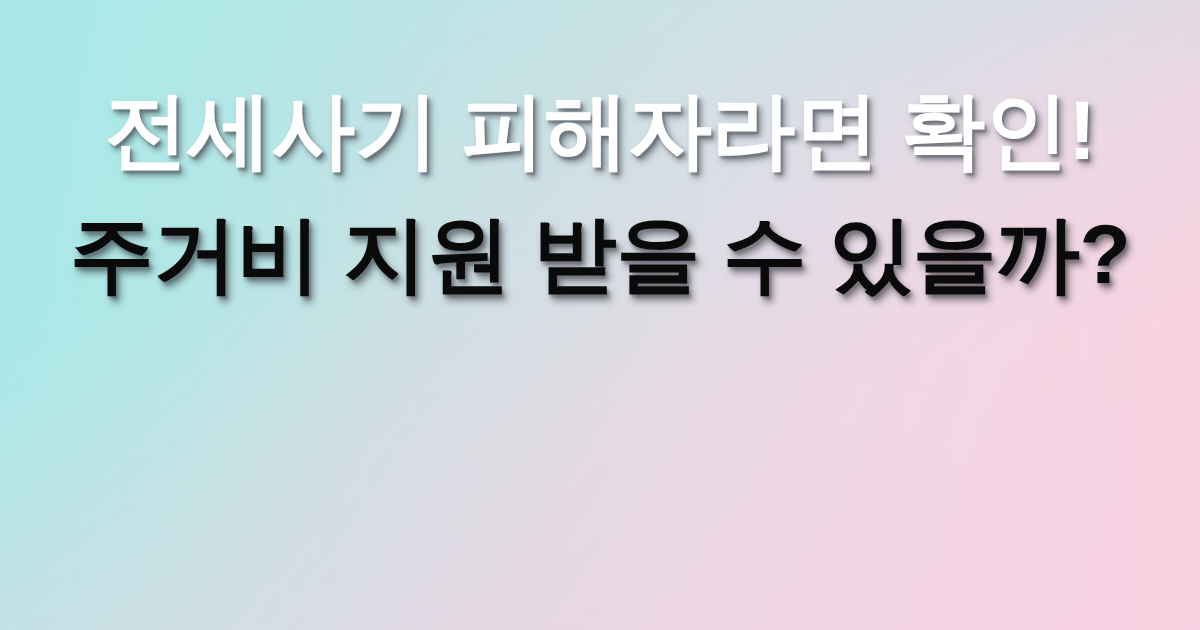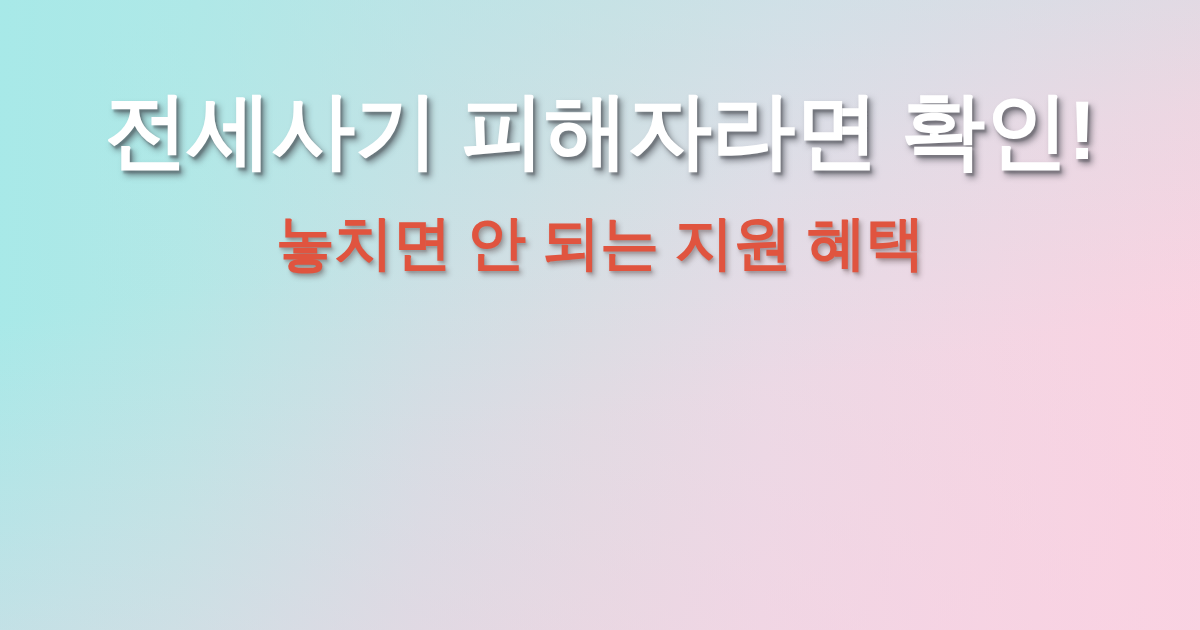--- a/index.html
+++ b/index.html
@@ -90,18 +90,18 @@
 </style>
 </head>
 <body>
 
 <div id="promo-card">
 
   <div class="headline-block">
 
     <div class="line line-title-primary">전세사기 피해자라면 확인!</div>
 
+    <div class="line line-title-secondary">주거비 지원 받을 수 있을까?</div>
 
 
-    <div class="line line-sub line-sub-second">놓치면 안 되는 지원 혜택</div>
 
   </div>
 </div>
 
 </body></html>

